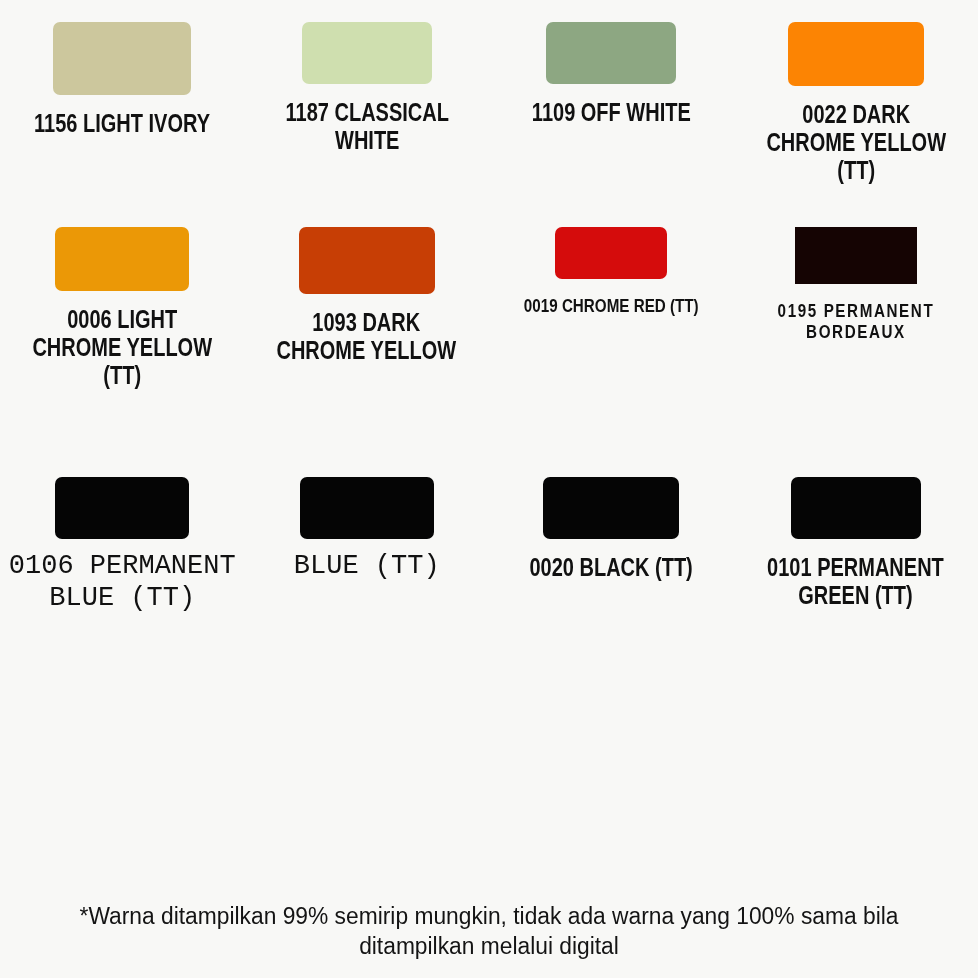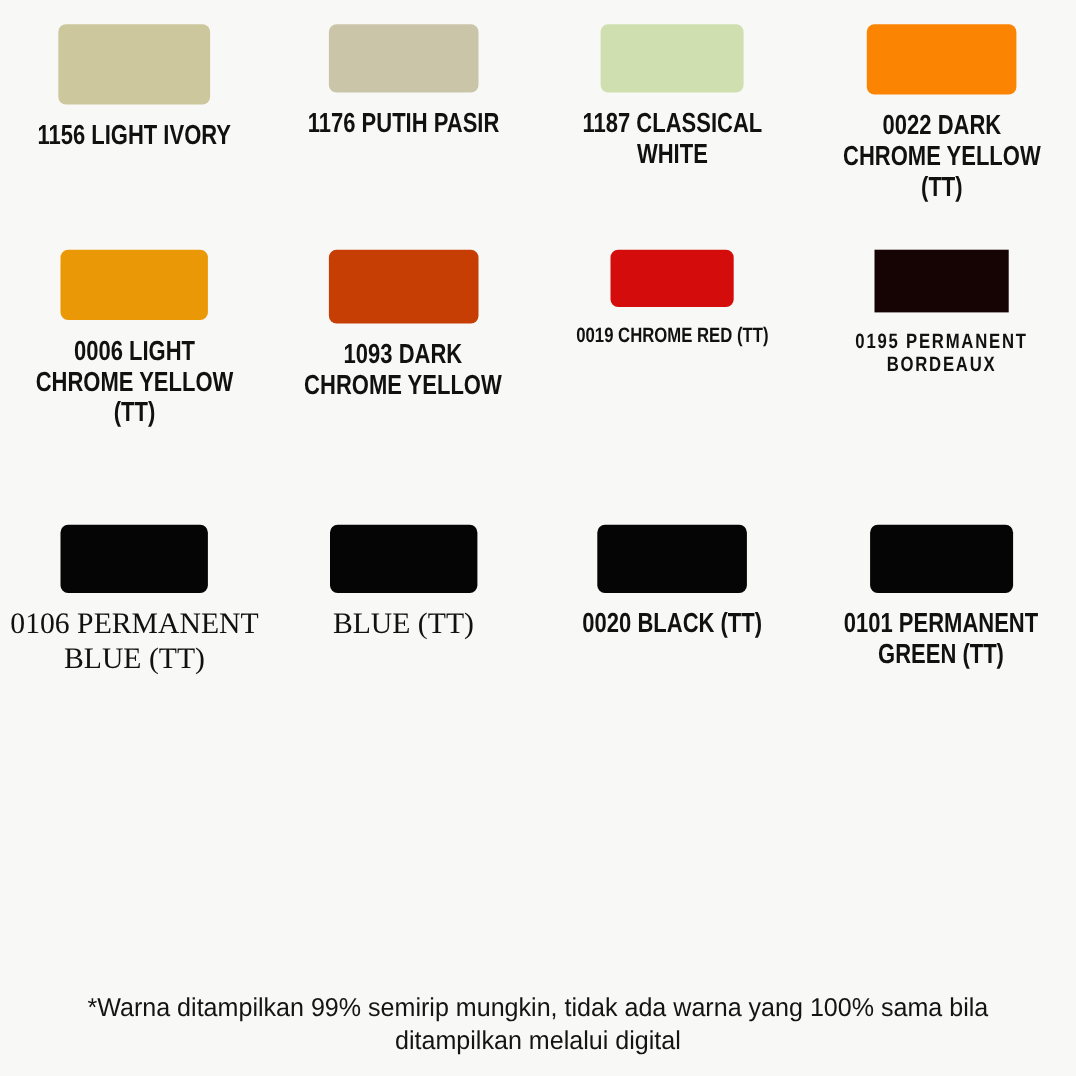--- a/index.html
+++ b/index.html
@@ -72,21 +72,21 @@
   }
 
   .label.tracked {
     font-size: 19px;
     letter-spacing: 2.0px;
     margin-top: 16px;
   }
 
   
   .label.plain {
-    font-family: Liberation Serif, serif;
+    font-family: Liberation Mono, monospace;
     font-weight: normal;
     transform: none;
     font-size: 27px;
     line-height: 1.18;
     margin-top: 12px;
   }
 
   .footnote {
     position: absolute;
     left: 0;
@@ -108,30 +108,30 @@
 
 <div class="sheet">
 
   <div class="grid">
 
     <div class="cell">
       <div class="swatch" style="width: 138px; height: 73px; background-color: rgb(204, 199, 157);"></div>
       <div class="label cond">1156 LIGHT IVORY</div>
     </div>
 
-    <div class="cell">
-      <div class="swatch" style="width: 136px; height: 62px; background-color: rgb(202, 197, 168);"></div>
-      <div class="label cond">1176 PUTIH PASIR</div>
-    </div>
 
     <div class="cell">
       <div class="swatch" style="width: 130px; height: 62px; background-color: rgb(207, 223, 175);"></div>
       <div class="label cond">1187 CLASSICAL WHITE</div>
     </div>
 
+    <div class="cell">
+      <div class="swatch" style="width: 130px; height: 62px; background-color: rgb(141, 167, 130);"></div>
+      <div class="label cond">1109 OFF WHITE</div>
+    </div>
 
     <div class="cell">
       <div class="swatch" style="width: 136px; height: 64px; background-color: rgb(252, 132, 3);"></div>
       <div class="label cond">0022 DARK
 CHROME YELLOW (TT)</div>
     </div>
 
     <div class="cell">
       <div class="swatch" style="width: 134px; height: 64px; background-color: rgb(235, 152, 6);"></div>
       <div class="label cond">0006 LIGHT

